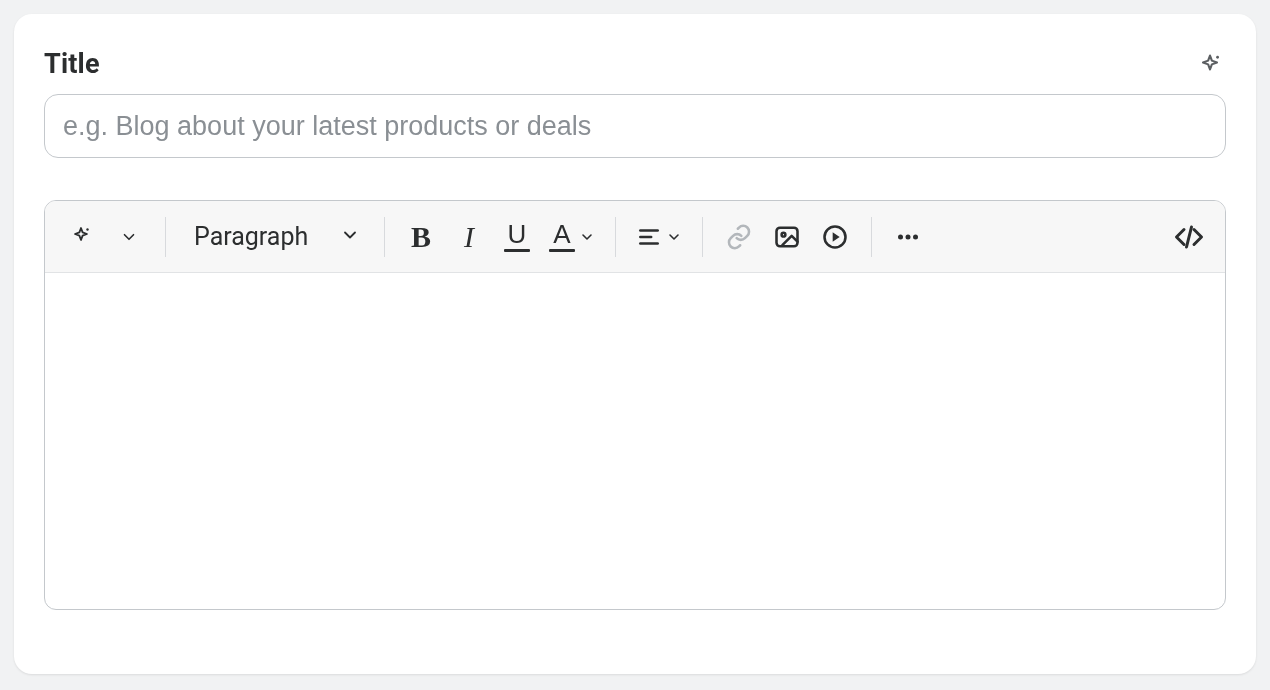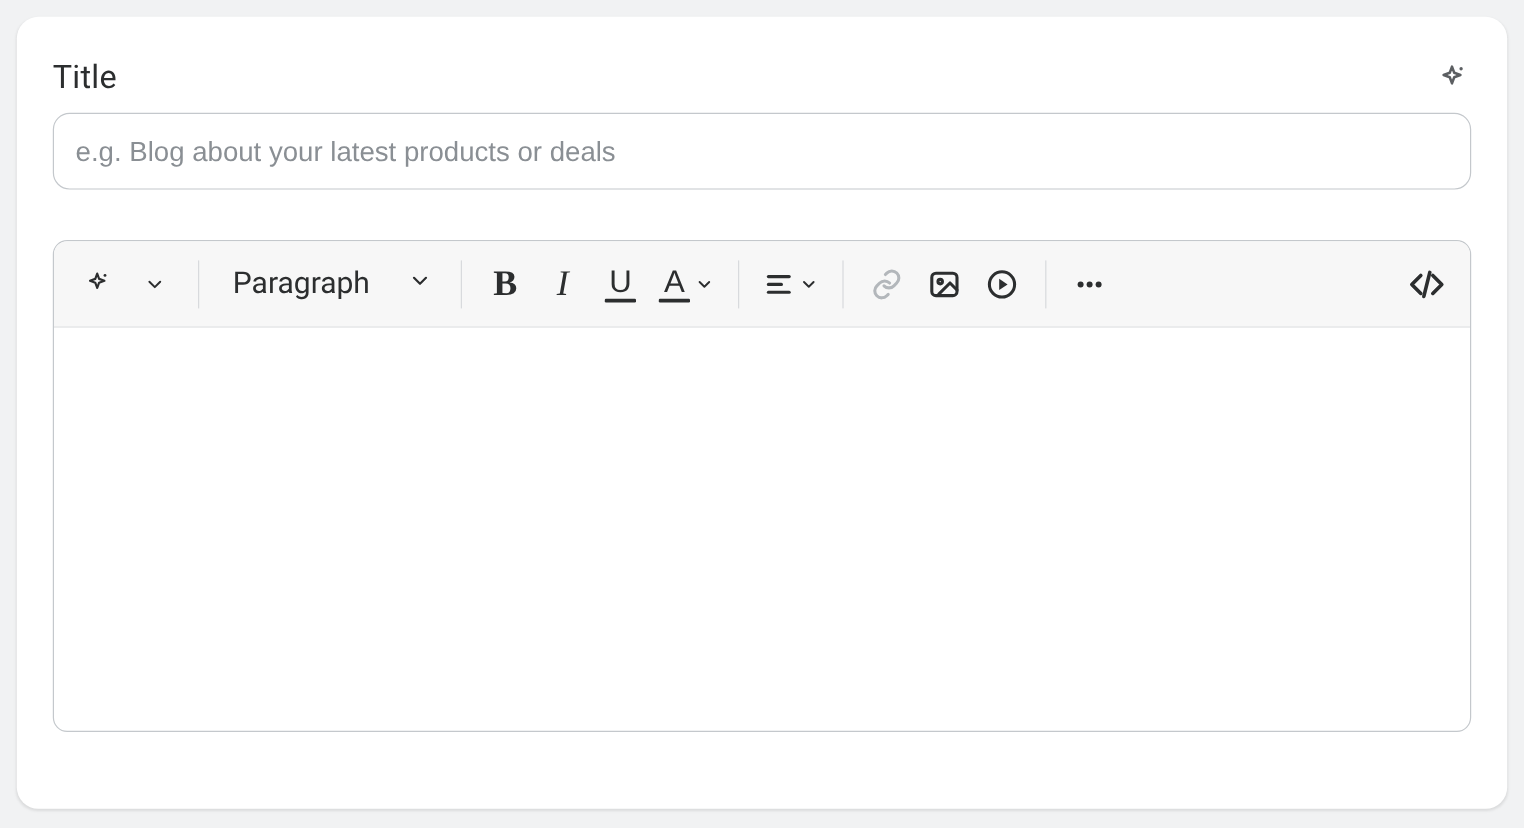--- a/index.html
+++ b/index.html
@@ -19,37 +19,37 @@
     box-shadow: 0 1px 3px rgba(0,0,0,0.06), 0 1px 2px rgba(0,0,0,0.04);
     padding: 28px 30px 28px 30px;
   }
   .field { position: relative; }
   .title-field { margin-top: 6px; }
   .field-row {
     display: flex; align-items: center; justify-content: space-between;
   }
   .label {
     font-size: 27px;
-    font-weight: 400;
+    font-weight: 700;
     color: #2c2e2f;
     letter-spacing: 0.2px;
   }
   .ai-icon-wrap {
     width: 40px; height: 40px;
     display: flex; align-items: center; justify-content: center;
     position: absolute; right: -6px; top: -4px;
     color: #5c5f62;
   }
   .title-input {
     margin-top: 14px;
     width: 100%;
     height: 64px;
     border: 1px solid #c4c8cc;
     border-radius: 14px;
-    font-size: 23px;
+    font-size: 27px;
     padding: 0 18px;
     color: #202223;
     outline: none;
     background: #ffffff;
   }
   .title-input::placeholder { color: #8a8f94; }
 
   .content-field { margin-top: 42px; }
   .editor {
     margin-top: 16px;

